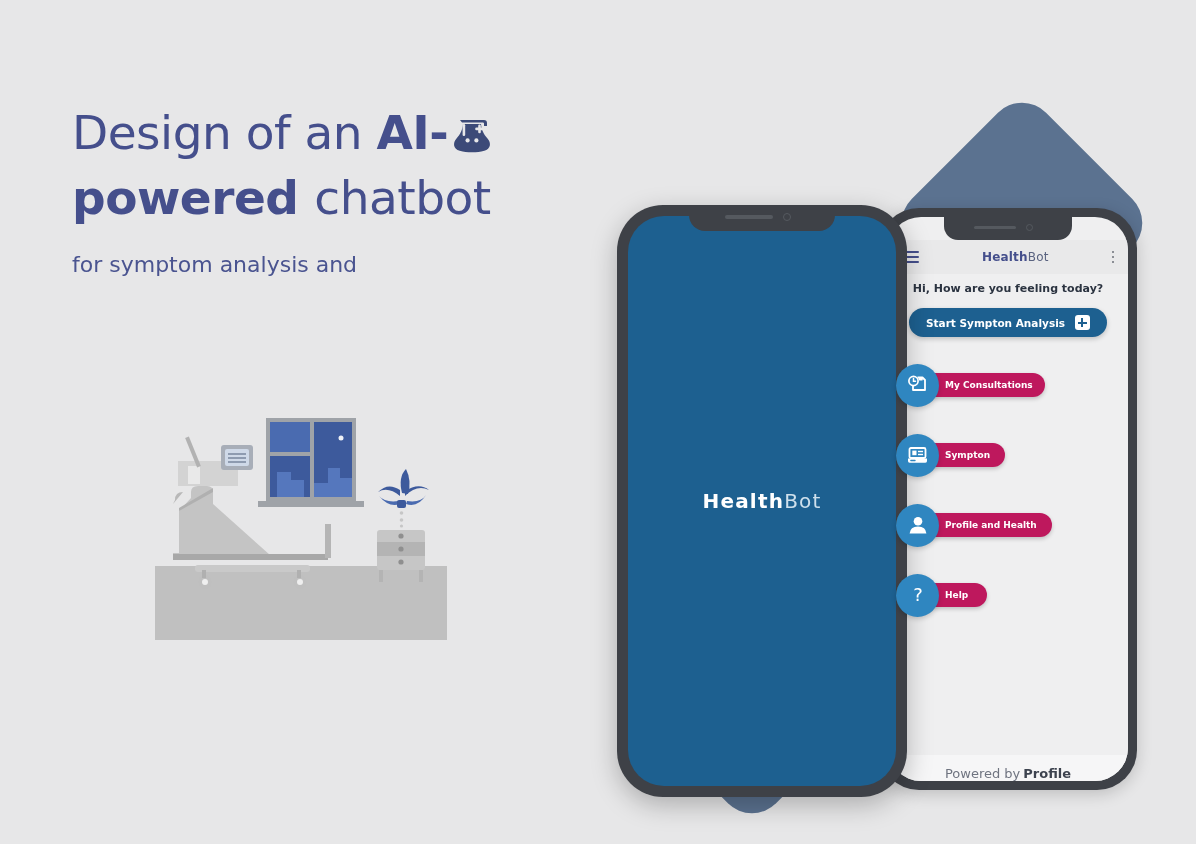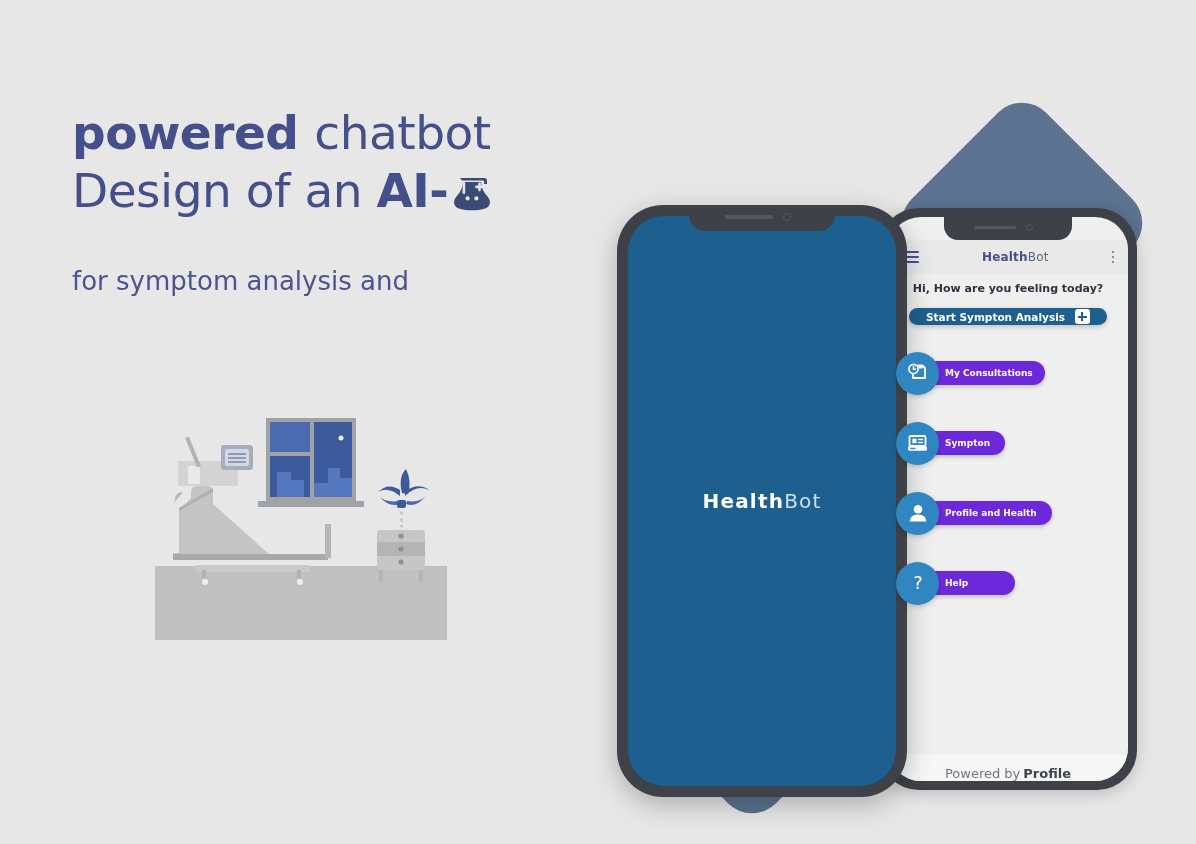--- a/index.html
+++ b/index.html
@@ -19,21 +19,21 @@
     font-family: "DejaVu Sans", sans-serif;
     font-size: 47px; line-height: 58px; color: #454f8c;
     letter-spacing: -0.5px; white-space: nowrap;
   }
   .h-light { font-weight: 400; }
   .h-bold  { font-weight: 700; }
   .bag-icon { display: inline-block; vertical-align: -7px; margin-left: 3px; }
 
   #subhead {
     position: absolute; left: 72px; top: 244px; width: 520px;
-    font-size: 26px; line-height: 42px; color: #4a5490; font-weight: 400; margin-top: 16px;
+    font-size: 22px; line-height: 42px; color: #4a5490; font-weight: 400;
   }
   .sub-line { white-space: nowrap; }
 
   
   #illus { position: absolute; left: 155px; top: 408px; width: 292px; height: 232px; }
 
   
   #phones { position: absolute; left: 597px; top: 100px; width: 600px; height: 700px; }
 
   
@@ -92,21 +92,21 @@
 
   .app-body {
     position: absolute; left: 0; top: 57px; right: 0; bottom: 26px;
     background: #efeff0;
   }
   .greeting {
     margin-top: 8px; text-align: center;
     font-size: 11px; font-weight: 700; color: #2b3340;
   }
   .cta {
-    margin: 13px auto 0; width: 198px; height: 17px;
+    margin: 13px auto 0; width: 198px; height: 29px;
     background: #1d6090; border-radius: 17px;
     display: flex; align-items: center; justify-content: center; gap: 10px;
     color: #ffffff; font-size: 10.5px; font-weight: 700;
     box-shadow: 0 2px 5px rgba(0,0,0,0.20);
   }
   .cta .plus-box {
     width: 15px; height: 15px; background: #ffffff; border-radius: 3px;
     position: relative;
   }
   .cta .plus-box::before, .cta .plus-box::after {
@@ -115,21 +115,21 @@
   .cta .plus-box::before { left: 3px; top: 6.7px; width: 9px; height: 2px; }
   .cta .plus-box::after  { left: 6.5px; top: 3px; width: 2px; height: 9px; }
 
   .menu-list { margin-top: 26px; }
   .menu-item {
     position: relative; height: 44px; margin-bottom: 26px;
     display: flex; align-items: center; padding-left: 8px;
   }
   .menu-pill {
     position: absolute; left: 31px; height: 24px;
-    background: #6d28d9; border-radius: 13px;
+    background: #be185d; border-radius: 13px;
     display: flex; align-items: center;
     padding: 0 0 0 26px;
     color: #ffffff; font-size: 9px; font-weight: 700;
     box-shadow: 0 2px 4px rgba(0,0,0,0.20);
   }
   .menu-circle {
     position: relative; z-index: 2;
     width: 43px; height: 43px; border-radius: 50%;
     background: #2f86c0;
     display: flex; align-items: center; justify-content: center;
@@ -176,38 +176,38 @@
   .splash-brand { font-size: 20px; letter-spacing: 1.2px; }
   .splash-brand .b1 { font-weight: 700; color: #ffffff; }
   .splash-brand .b2 { font-weight: 400; color: #cfe0ec; }
 </style>
 </head>
 <body>
 
 <div id="stage">
 
   <div id="headline">
-    <div class="h-line">
-      <span class="h-bold">powered </span><span class="h-light">chatbot</span>
-    </div>
     <div class="h-line">
       <span class="h-light">Design of an </span><span class="h-bold">AI-</span><span class="bag-icon">
         <svg width="42" height="44" viewBox="0 0 42 44" aria-hidden="true">
           <path d="M9 8 h24 a3 3 0 0 1 3 3 v3 h-3 v-2.4 a1.2 1.2 0 0 0-1.2-1.2 H11 z" fill="#3c4a78"></path>
           <path d="M12 12 h18 c0.6 6 2.5 10 6.5 14.5 c4 4.6 3.2 10.5-3.2 12.2 c-4 1.1-7.6 1.6-12.3 1.6 c-4.7 0-8.3-0.5-12.3-1.6 c-6.4-1.7-7.2-7.6-3.2-12.2 C9.5 22 11.4 18 12 12 z" fill="#3c4a78"></path>
           <rect x="11.6" y="12" width="2.6" height="12" rx="1.2" fill="#e7e7e8"></rect>
           <g fill="#e7e7e8">
             <rect x="24.2" y="15.6" width="8.6" height="2.6" rx="1.2"></rect>
             <rect x="27.2" y="12.6" width="2.6" height="8.6" rx="1.2"></rect>
           </g>
           <circle cx="16.6" cy="28.4" r="2.1" fill="#e7e7e8"></circle>
           <circle cx="25.4" cy="28.4" r="2.1" fill="#e7e7e8"></circle>
         </svg>
       </span>
     </div>
+    <div class="h-line">
+      <span class="h-bold">powered </span><span class="h-light">chatbot</span>
+    </div>
   </div>
 
   <div id="subhead">
     <div class="sub-line">for symptom analysis and</div>
   </div>
 
   <div id="illus">
     <svg width="292" height="232" viewBox="0 0 292 232" aria-hidden="true">
 
       <rect x="0" y="158" width="292" height="74" fill="#c0c0c0"></rect>
@@ -352,21 +352,21 @@
               </div>
               <div class="menu-circle">
                 <svg width="24" height="24" viewBox="0 0 24 24" aria-hidden="true">
                   <circle cx="12" cy="8.2" r="4.3" fill="#ffffff"></circle>
                   <path d="M3.6 20.5 q0.6 -7 8.4 -7 q7.8 0 8.4 7 z" fill="#ffffff"></path>
                 </svg>
               </div>
             </div>
 
             <div class="menu-item">
-              <div class="menu-pill" style="width:96px">
+              <div class="menu-pill" style="width:68px">
                 <span>Help</span>
               </div>
               <div class="menu-circle">
                 <svg width="24" height="24" viewBox="0 0 24 24" aria-hidden="true">
                   <text x="12" y="18" text-anchor="middle" font-family="DejaVu Sans, sans-serif" font-size="18" font-weight="400" fill="#ffffff">?</text>
                 </svg>
               </div>
             </div>
 
           </div>

